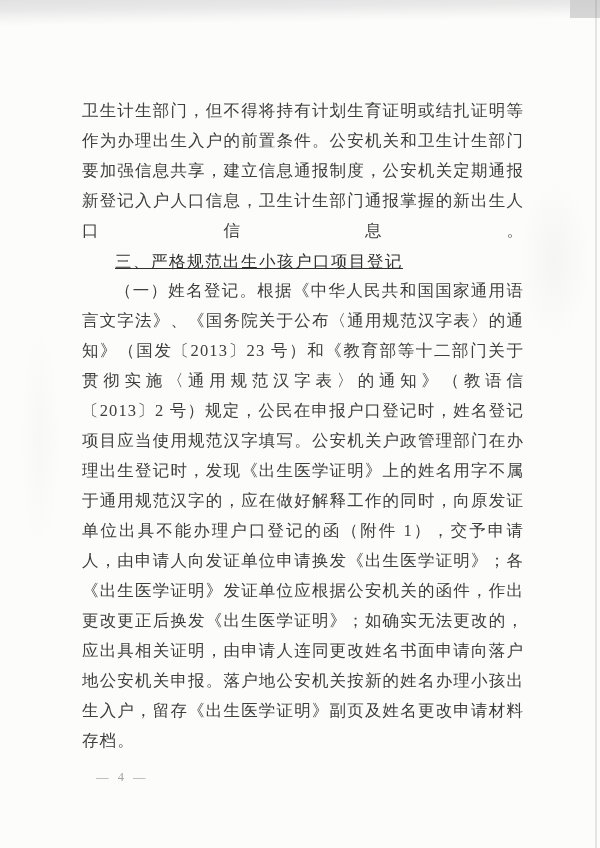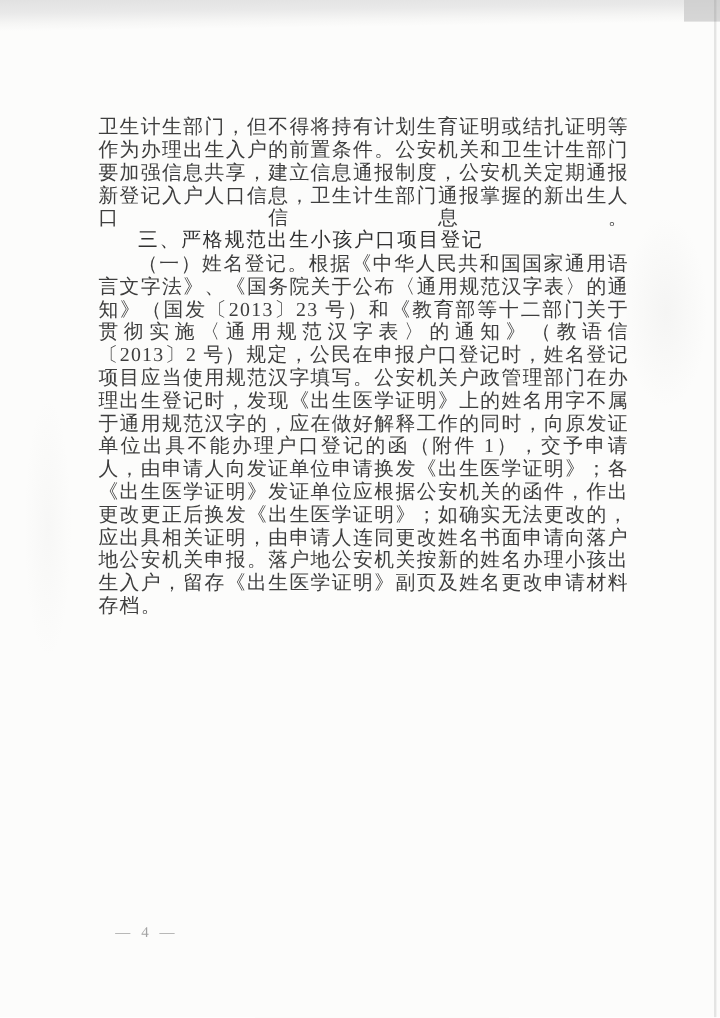--- a/index.html
+++ b/index.html
@@ -68,31 +68,32 @@
     color: #3e3e3e;
     font-size: 16.5px;
     line-height: 30px;
     letter-spacing: 1.1px;
     text-align: justify;
   }
   .content p, .content h3 {
     margin: 0;
     padding: 0;
     font-size: 16.5px;
-    line-height: 19px;
+    line-height: 30px;
     font-weight: normal;
   }
   .indent { text-indent: 2em; }
   .fill-last { text-align-last: justify; }
   .heading {
     font-family: "Liberation Sans", "DejaVu Sans", sans-serif;
     font-weight: bold;
     color: #303030;
     text-indent: 2em;
     letter-spacing: 1.5px;
+    text-decoration: underline;
   }
   .page-footer {
     position: absolute;
     left: 96px;
     top: 770px;
     color: #a3a3a3;
     font-size: 12.5px;
     letter-spacing: 3px;
     font-family: "Liberation Serif", "DejaVu Serif", serif;
   }

